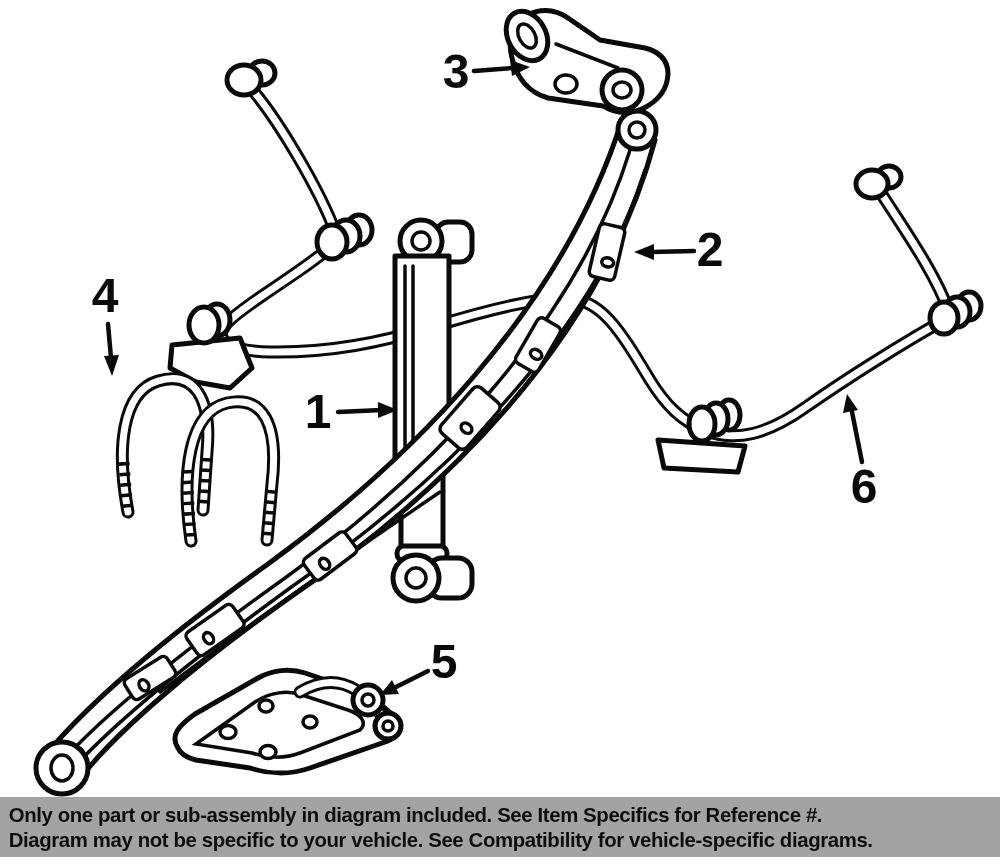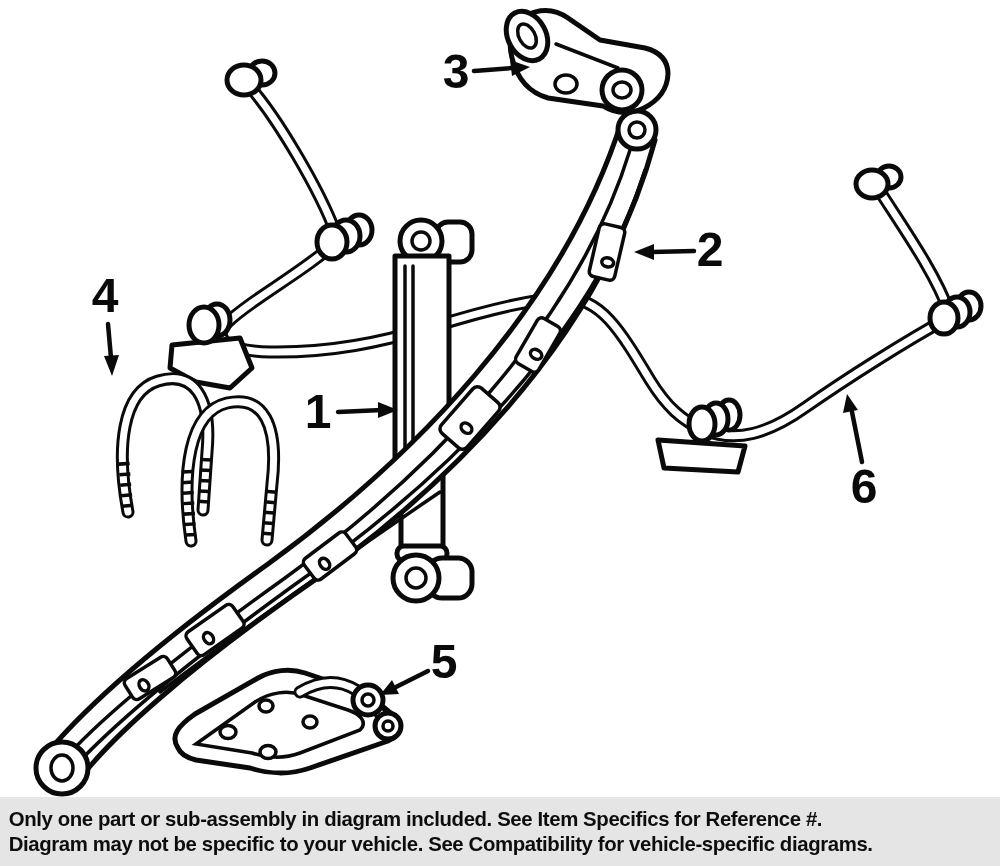--- a/index.html
+++ b/index.html
@@ -9,21 +9,21 @@
   .outline{fill:#ffffff;stroke:#0a0a0a;stroke-width:5;stroke-linejoin:round;stroke-linecap:round;}
   .outline-thin{fill:#ffffff;stroke:#0a0a0a;stroke-width:3.5;stroke-linejoin:round;stroke-linecap:round;}
   .inkline{fill:none;stroke:#0a0a0a;stroke-width:3.5;stroke-linecap:round;}
   .tube-o{fill:none;stroke:#0a0a0a;stroke-width:13;stroke-linecap:round;stroke-linejoin:round;}
   .tube-i{fill:none;stroke:#ffffff;stroke-width:7;stroke-linecap:round;stroke-linejoin:round;}
   .thread{fill:none;stroke:#0a0a0a;stroke-width:11;stroke-dasharray:3.5 7;stroke-linecap:butt;}
   .hole{fill:#ffffff;stroke:#0a0a0a;stroke-width:3.5;}
   .callout-num{font-family:"Liberation Sans", sans-serif;font-size:48px;font-weight:700;fill:#0a0a0a;}
   .callout-line{stroke:#0a0a0a;stroke-width:4.5;stroke-linecap:round;fill:none;}
   .callout-head{fill:#0a0a0a;stroke:none;}
-  .banner{position:absolute;left:0;top:797px;width:1000px;height:69px;background:#e5e5e5;
+  .banner{position:absolute;left:0;top:797px;width:1000px;height:60px;background:#a3a3a3;
           display:flex;flex-direction:column;justify-content:center;gap:1px;}
   .banner-line{margin:0;padding-left:9px;font-size:21px;font-weight:700;color:#0d0d0d;
                letter-spacing:-0.4px;white-space:nowrap;transform:scaleX(0.97);transform-origin:left center;}
 </style>
 </head>
 <body>
 
 <div class="stage">
   <svg width="1000" height="797" viewBox="0 0 1000 797">
     <defs>

